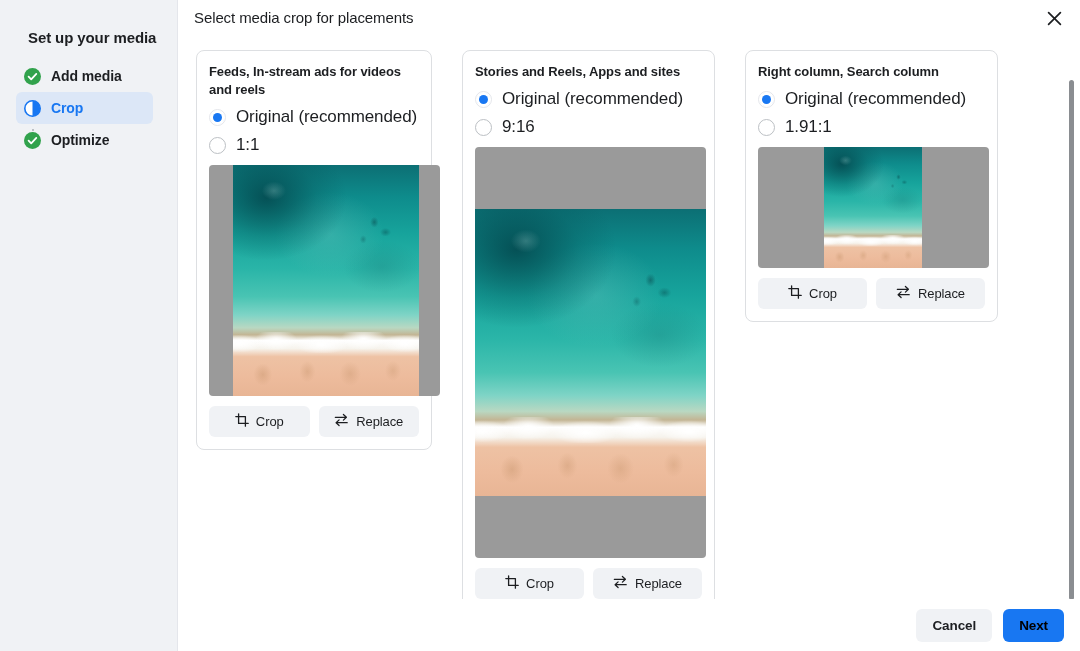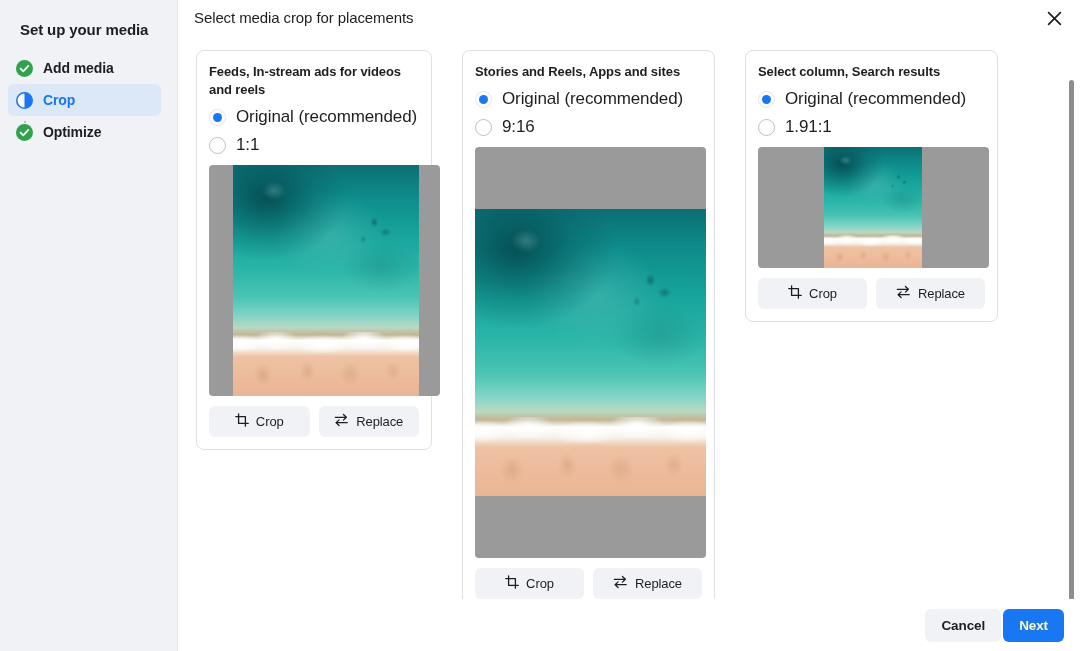--- a/index.html
+++ b/index.html
@@ -11,21 +11,21 @@
     -webkit-font-smoothing: antialiased;
   }
   #app { position: relative; width: 1080px; height: 651px; display: flex; }
 
   
   .sidebar {
     width: 178px; height: 651px;
     background: #f0f2f5;
     border-right: 1px solid #e4e6eb;
     flex: 0 0 178px;
-    padding: 8px;
+    padding: 16px;
     position: relative;
   }
   .sidebar-title {
     font-size: 15px; font-weight: bold; color: #1c1e21;
     padding: 13px 0 0 12px; letter-spacing: -0.1px;
   }
   .steps { margin-top: 14px; position: relative; }
   .step {
     display: flex; align-items: center; gap: 10px;
     height: 32px; padding-left: 8px;
@@ -176,21 +176,21 @@
     position: absolute; left: 0; right: 0; bottom: 0; height: 52px;
     background: #fff; display: flex; align-items: center;
     justify-content: flex-end; gap: 2px; padding-right: 16px;
   }
   .fbtn {
     height: 33px; border: none; border-radius: 6px; padding: 0 16px;
     font-family: "Liberation Sans", sans-serif; font-size: 13.5px; font-weight: bold;
     cursor: pointer; letter-spacing: -0.1px;
   }
   .fbtn.cancel { background: #f0f2f5; color: #1c1e21; }
-  .fbtn.next { background: #1877f2; color: #fef9c3; }
+  .fbtn.next { background: #1877f2; color: #000000; margin-left: 9px; }
 
   .scrollbar {
     position: absolute; right: 6px; top: 80px; width: 5px; height: 520px;
     background: #8a8d91; border-radius: 3px; cursor: pointer;
   }
 </style>
 </head>
 <body>
 
 <div id="app">
@@ -332,21 +332,21 @@
                   <path d="M1.3 4.3 H12.2 M9.4 1.5 L12.4 4.3 L9.4 7.1" stroke="#1c1e21" stroke-width="1.25" fill="none" stroke-linecap="round" stroke-linejoin="round"></path>
                   <path d="M13.2 9.7 H2.3 M5.1 6.9 L2.1 9.7 L5.1 12.5" stroke="#1c1e21" stroke-width="1.25" fill="none" stroke-linecap="round" stroke-linejoin="round"></path>
                 </svg>
               </span>
               <span>Replace</span>
             </button>
           </div>
         </div>
 
         <div class="card card-3">
-          <div class="card-title">Select column, Search results</div>
+          <div class="card-title">Right column, Search column</div>
 
           <label class="radio-row">
             <span class="radio sel"></span>
             <span class="radio-label">Original (recommended)</span>
           </label>
           <label class="radio-row">
             <span class="radio"></span>
             <span class="radio-label">1.91:1</span>
           </label>
 

